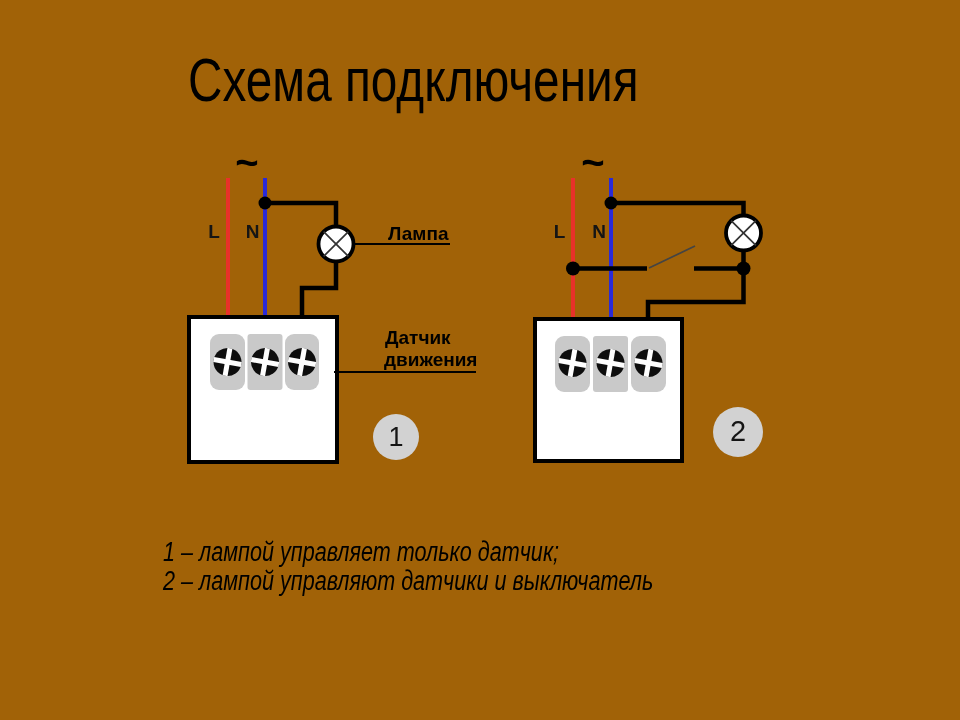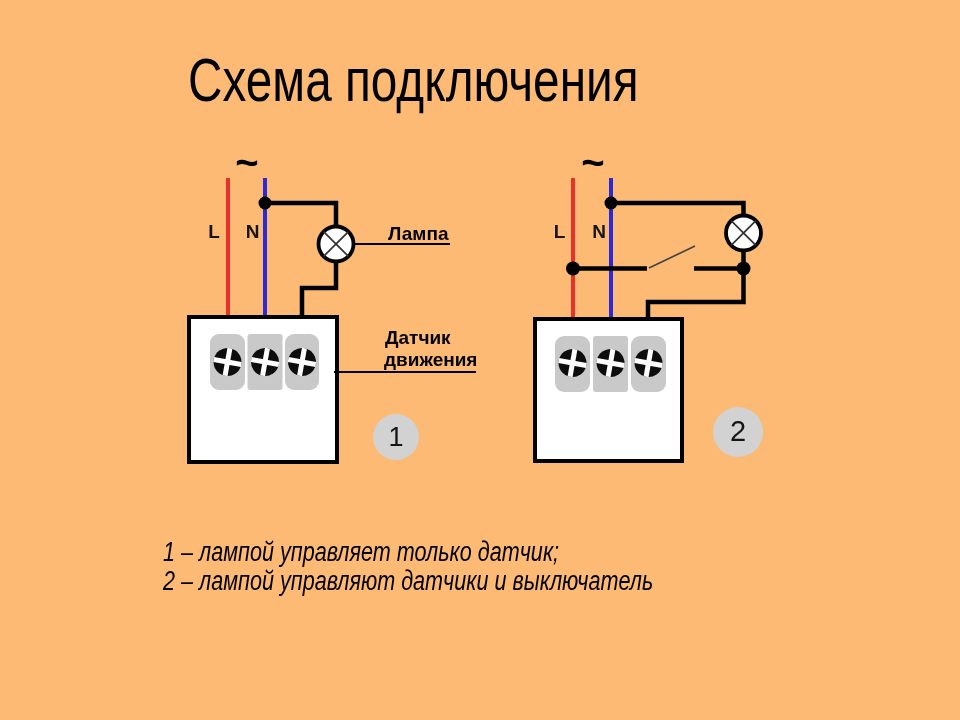--- a/index.html
+++ b/index.html
@@ -1,20 +1,20 @@
 <!DOCTYPE html>
 <html style="--wire-live: #e8312a; --wire-neutral: #2a2ad8; --wire-black: #000000; --terminal-gray: #c9c9c9; --badge-gray: #d2d2d2; --text: #000000;"><head>
 <meta charset="utf-8">
 <style>
   html,body{margin:0;padding:0;}
   body{
     width:960px;height:720px;background:#ffffff;overflow:hidden;
     font-family:"Liberation Sans",sans-serif;position:relative;
   }
-  .slide{position:absolute;inset:0;background:#fdba74;}
+  .slide{position:absolute;inset:0;background:#a16207;}
   .title{
     position:absolute;left:188px;top:44px;margin:0;
     font-size:62px;font-weight:400;color:#000;white-space:nowrap;
     transform:scaleX(0.77);transform-origin:left top;
     font-family:"Liberation Sans",sans-serif;
   }
   .legend{
     position:absolute;left:163px;top:538px;
     font-size:27px;font-style:italic;color:#000;line-height:29px;white-space:nowrap;
     transform:scaleX(0.80);transform-origin:left top;

